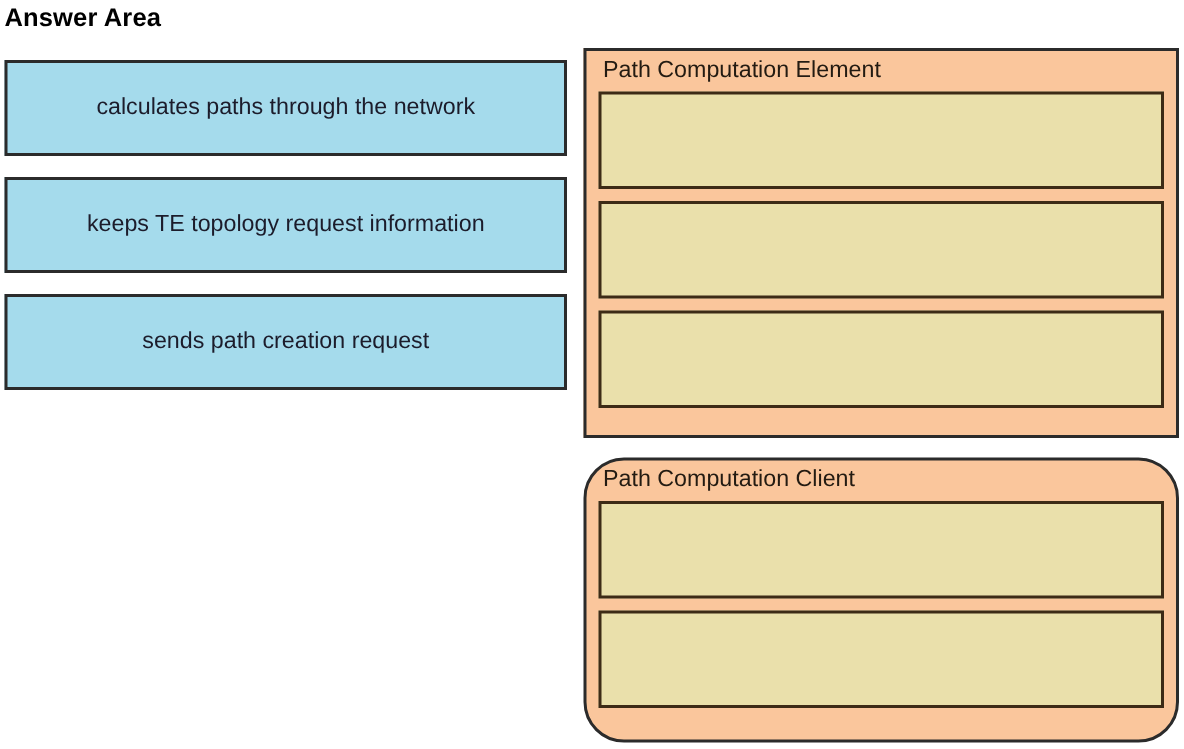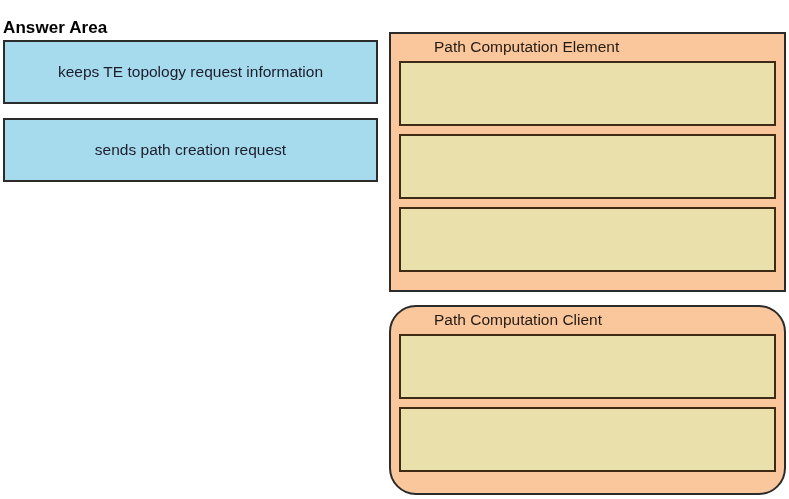--- a/index.html
+++ b/index.html
@@ -12,21 +12,21 @@
     height: 499px;
     position: relative;
     font-family: "Liberation Sans", sans-serif;
     color: #1a1a1a;
     overflow: hidden;
   }
 
   #page-title {
     position: absolute;
     left: 3px;
-    top: 16px;
+    top: 0px;
     font-size: 17px;
     font-weight: bold;
     letter-spacing: 0.1px;
     color: #000000;
     line-height: 24px;
   }
 
   
   #source-list {
     position: absolute;
@@ -65,21 +65,20 @@
   #panel-pcc { top: 305px; height: 190px; border-radius: 27px; }
 
   .panel-title {
     font-size: 15.5px;
     color: #231b12;
     line-height: 25px;
     padding-left: 3px;
     height: 27px;
     display: block;
     user-select: none;
-    margin-left: 32px;
   }
 
   .drop-slot {
     box-sizing: border-box;
     width: 100%;
     background: #eae0ab;
     border: 2px solid #3d2b16;
     margin-bottom: 8px;
   }
   .drop-slot:last-child { margin-bottom: 0; }
@@ -87,20 +86,23 @@
   #panel-pce .drop-slot { height: 65px; }
   #panel-pcc .drop-slot { height: 65px; }
 </style>
 </head>
 <body>
 
 <div id="page-title">Answer Area</div>
 
 <div id="source-list">
 
+  <div class="source-tile">
+    <span>calculates paths through the network</span>
+  </div>
 
   <div class="source-tile">
     <span>keeps TE topology request information</span>
   </div>
 
 
   <div class="source-tile">
     <span>sends path creation request</span>
   </div>
 

